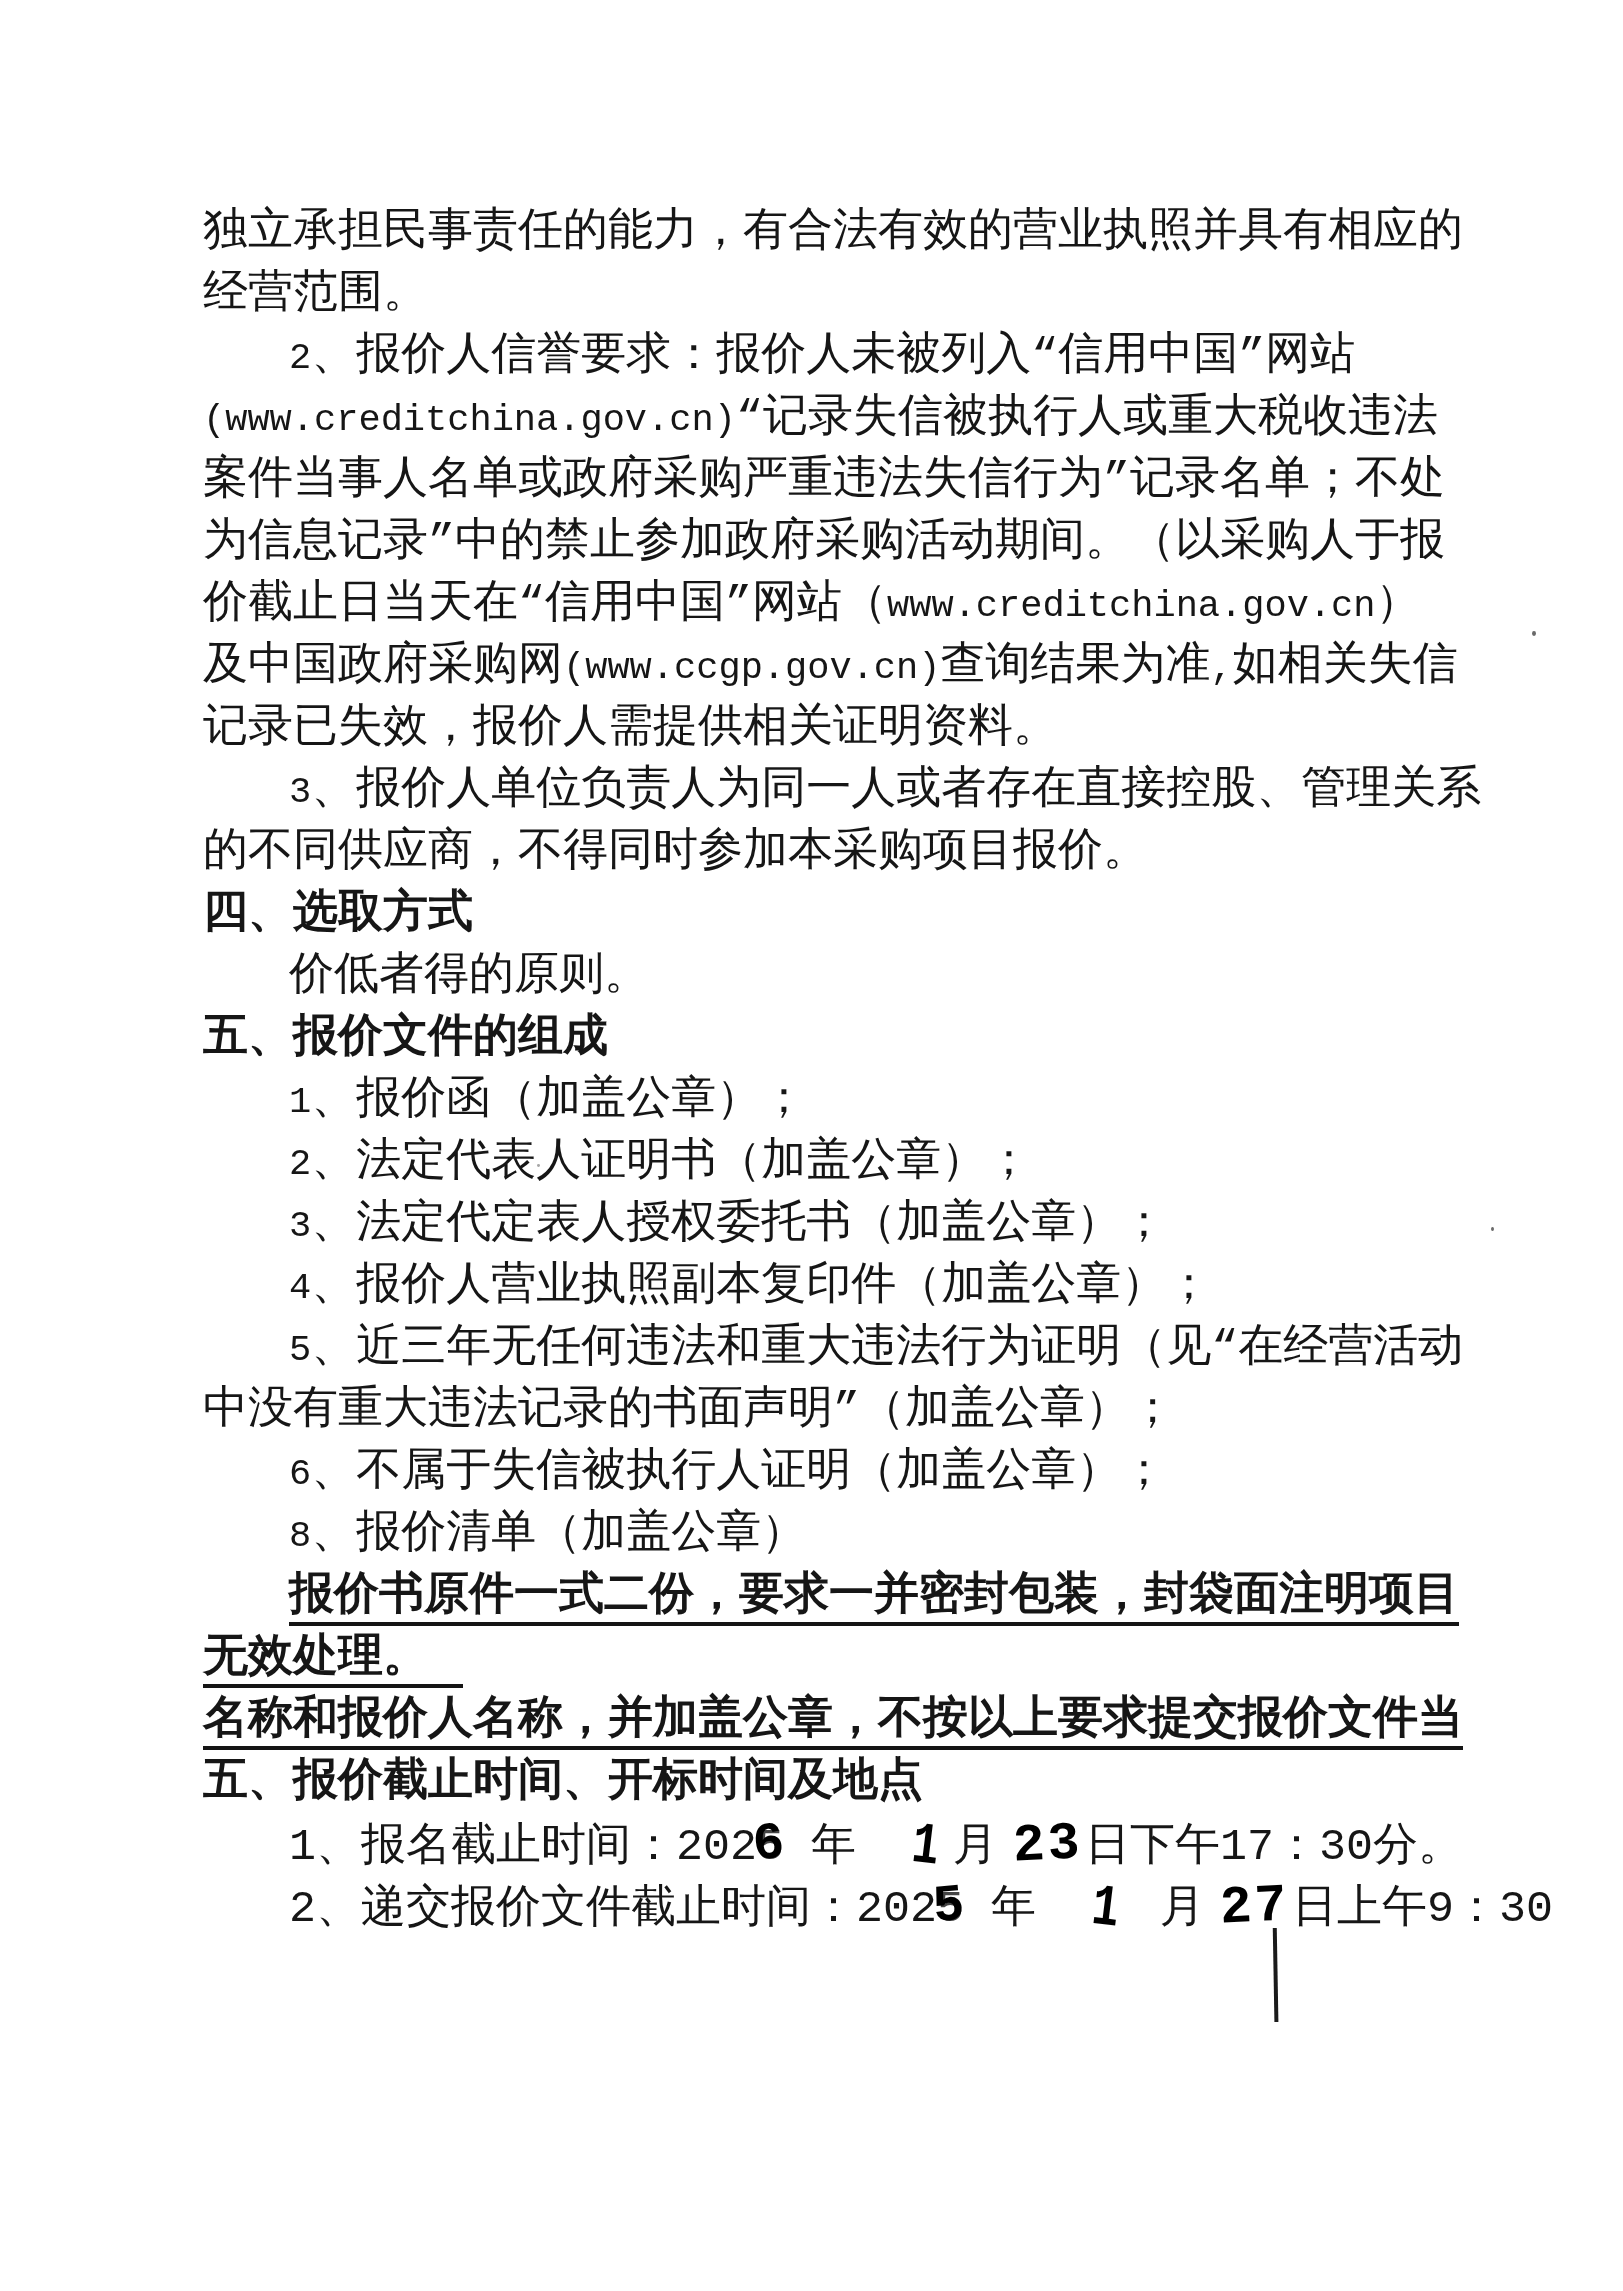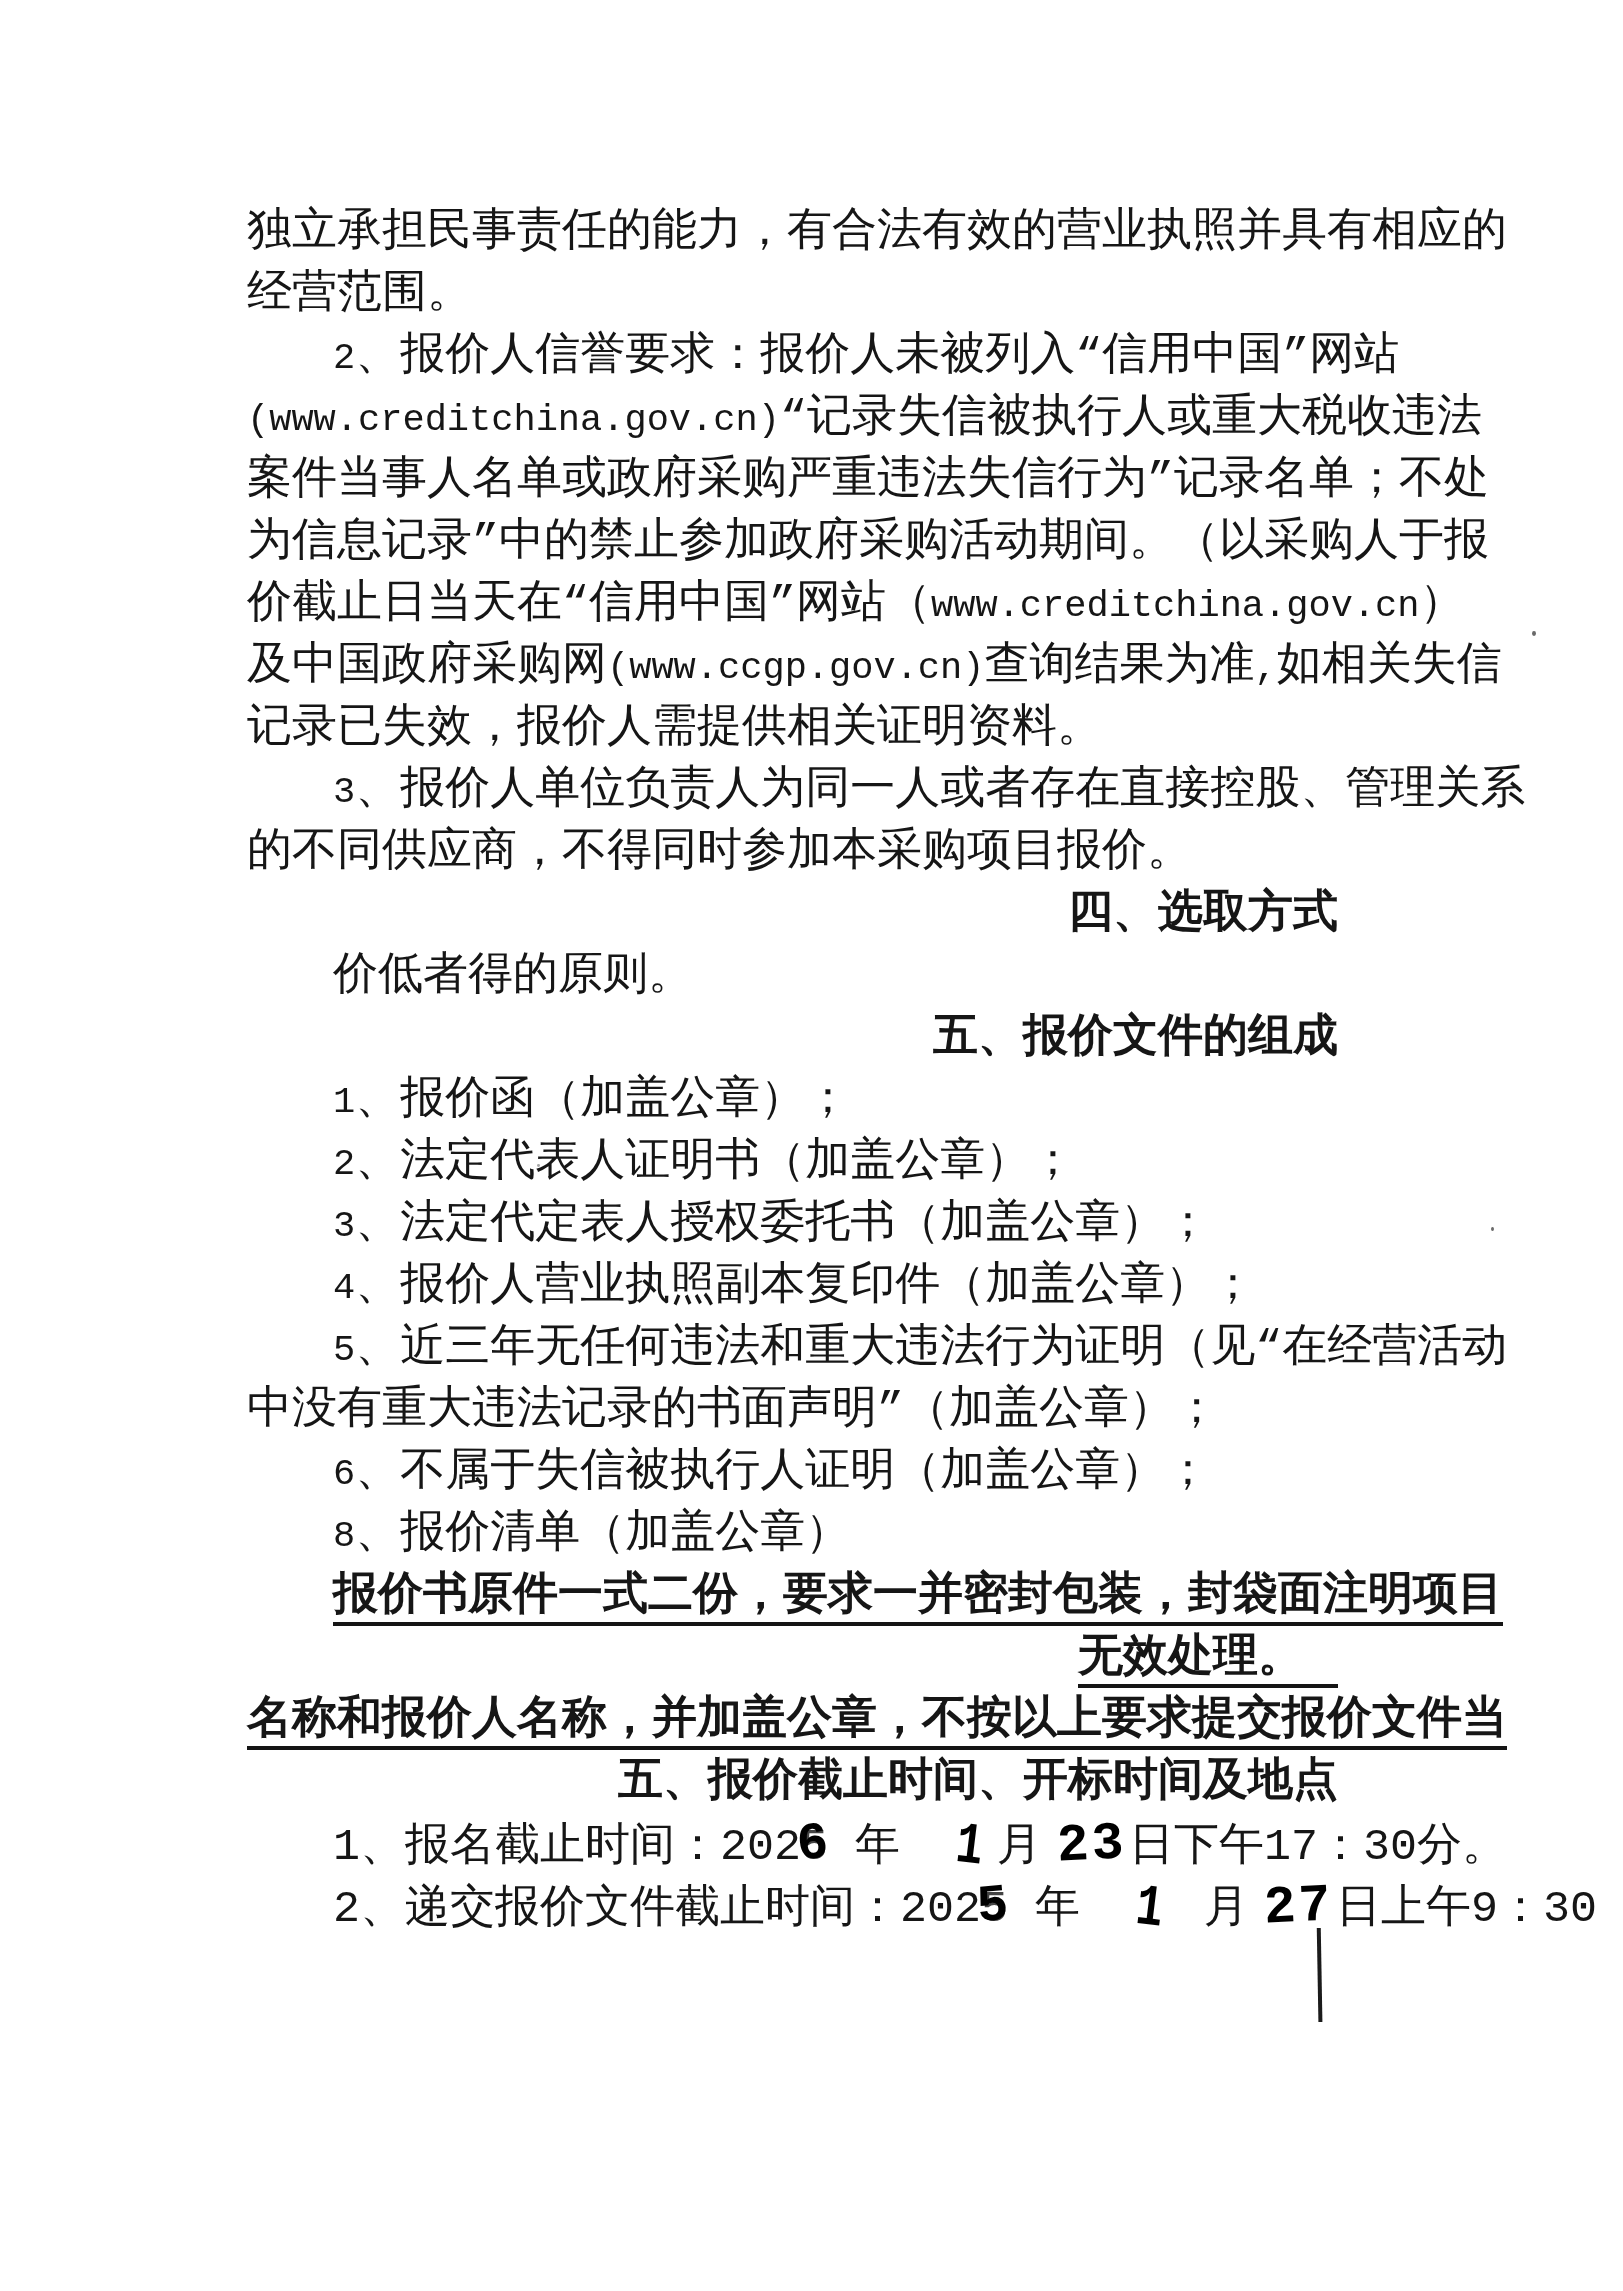--- a/index.html
+++ b/index.html
@@ -15,25 +15,24 @@
     background:#ffffff;
   }
   .doc{
     position:absolute;left:0;top:0;
     box-sizing:border-box;
     width:1412px;
     padding:202px 118px 0 203px;
     font-size:45px;
     line-height:62px;
     color:#161616;
-    margin-left:44px;
   }
   .line{white-space:nowrap;height:62px;}
   .indent{padding-left:86px;}
-  .bold{font-weight:700;text-align:right;}
+  .bold{font-weight:700;}
   .underline .uwrap{border-bottom:4.9px solid #151515;padding-bottom:0px;}
   .underline.ext .uwrap{padding-right:35px;}
   .latin{font-size:37px;}
   .latin-big{font-size:45px;}
   
   .hand{display:inline-block;color:#000;font-weight:700;}
   .h-one{transform:rotate(7deg) scaleY(1.3);margin:0 13.7px 0 29px;}
   .h-day{font-size:53px;transform:rotate(-3deg);letter-spacing:2.9px;margin:0 2px 0 15.7px;}
   .ow{position:relative;display:inline-block;}
   .ow .op{opacity:0.8;}

